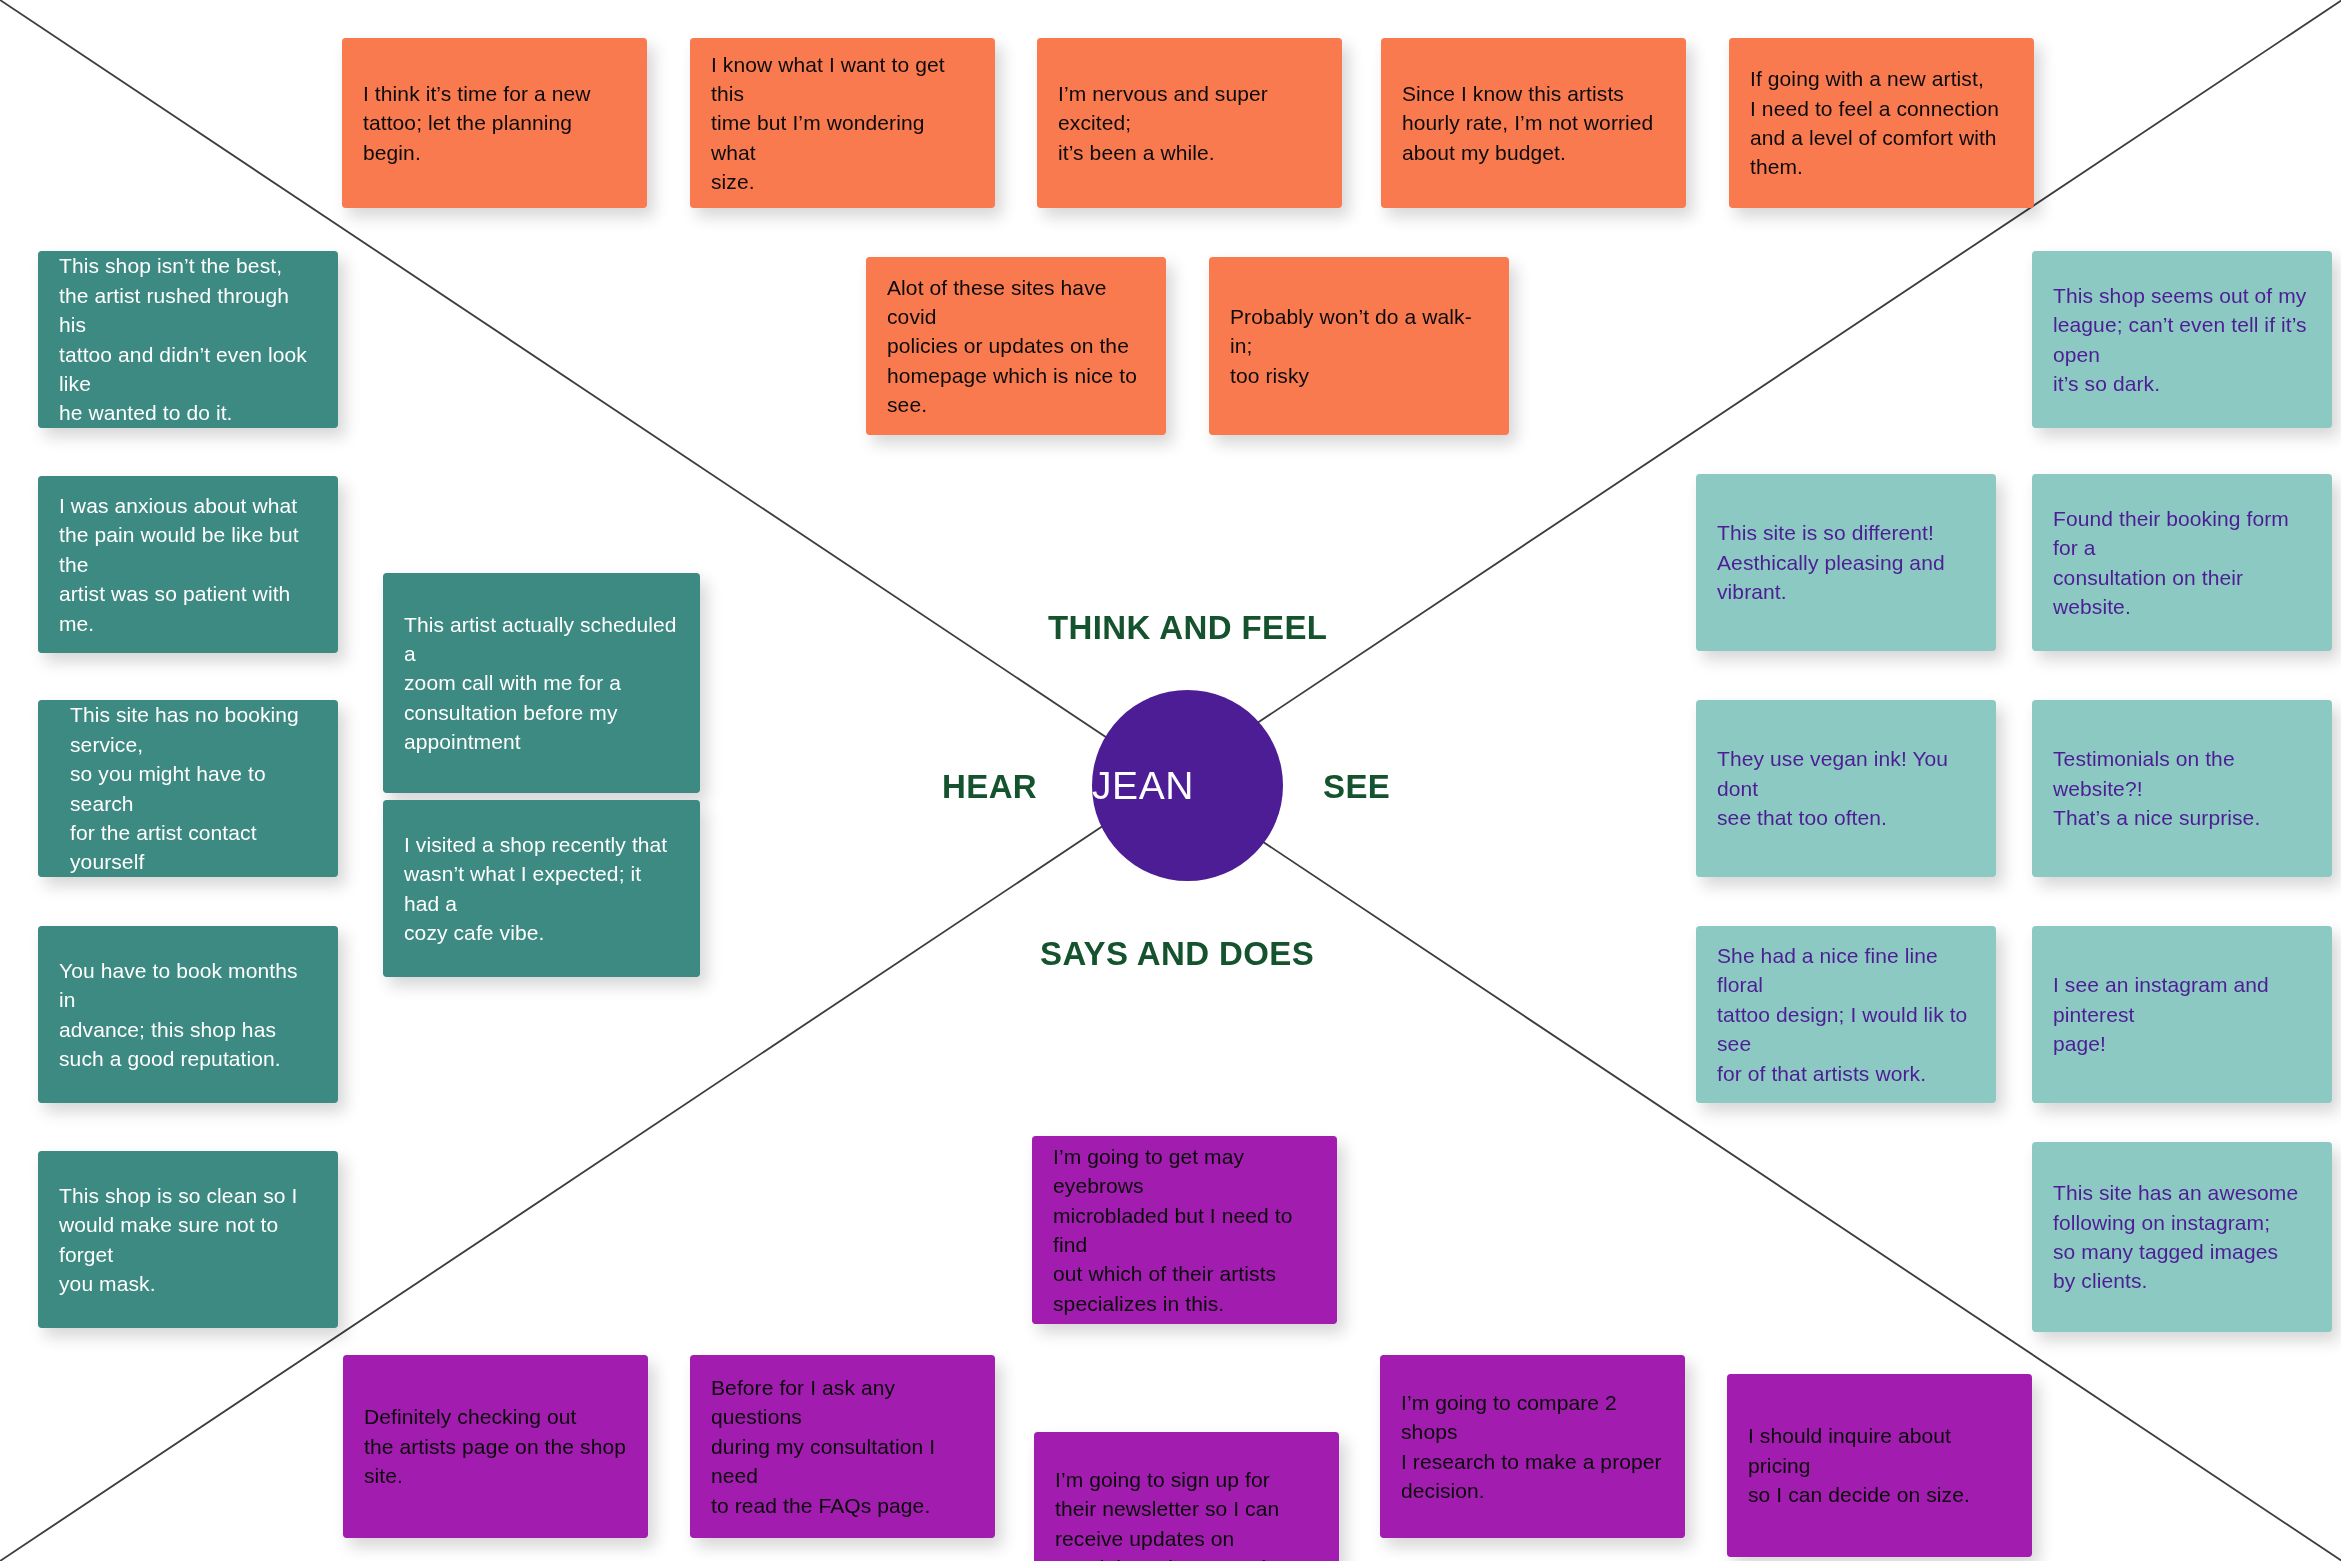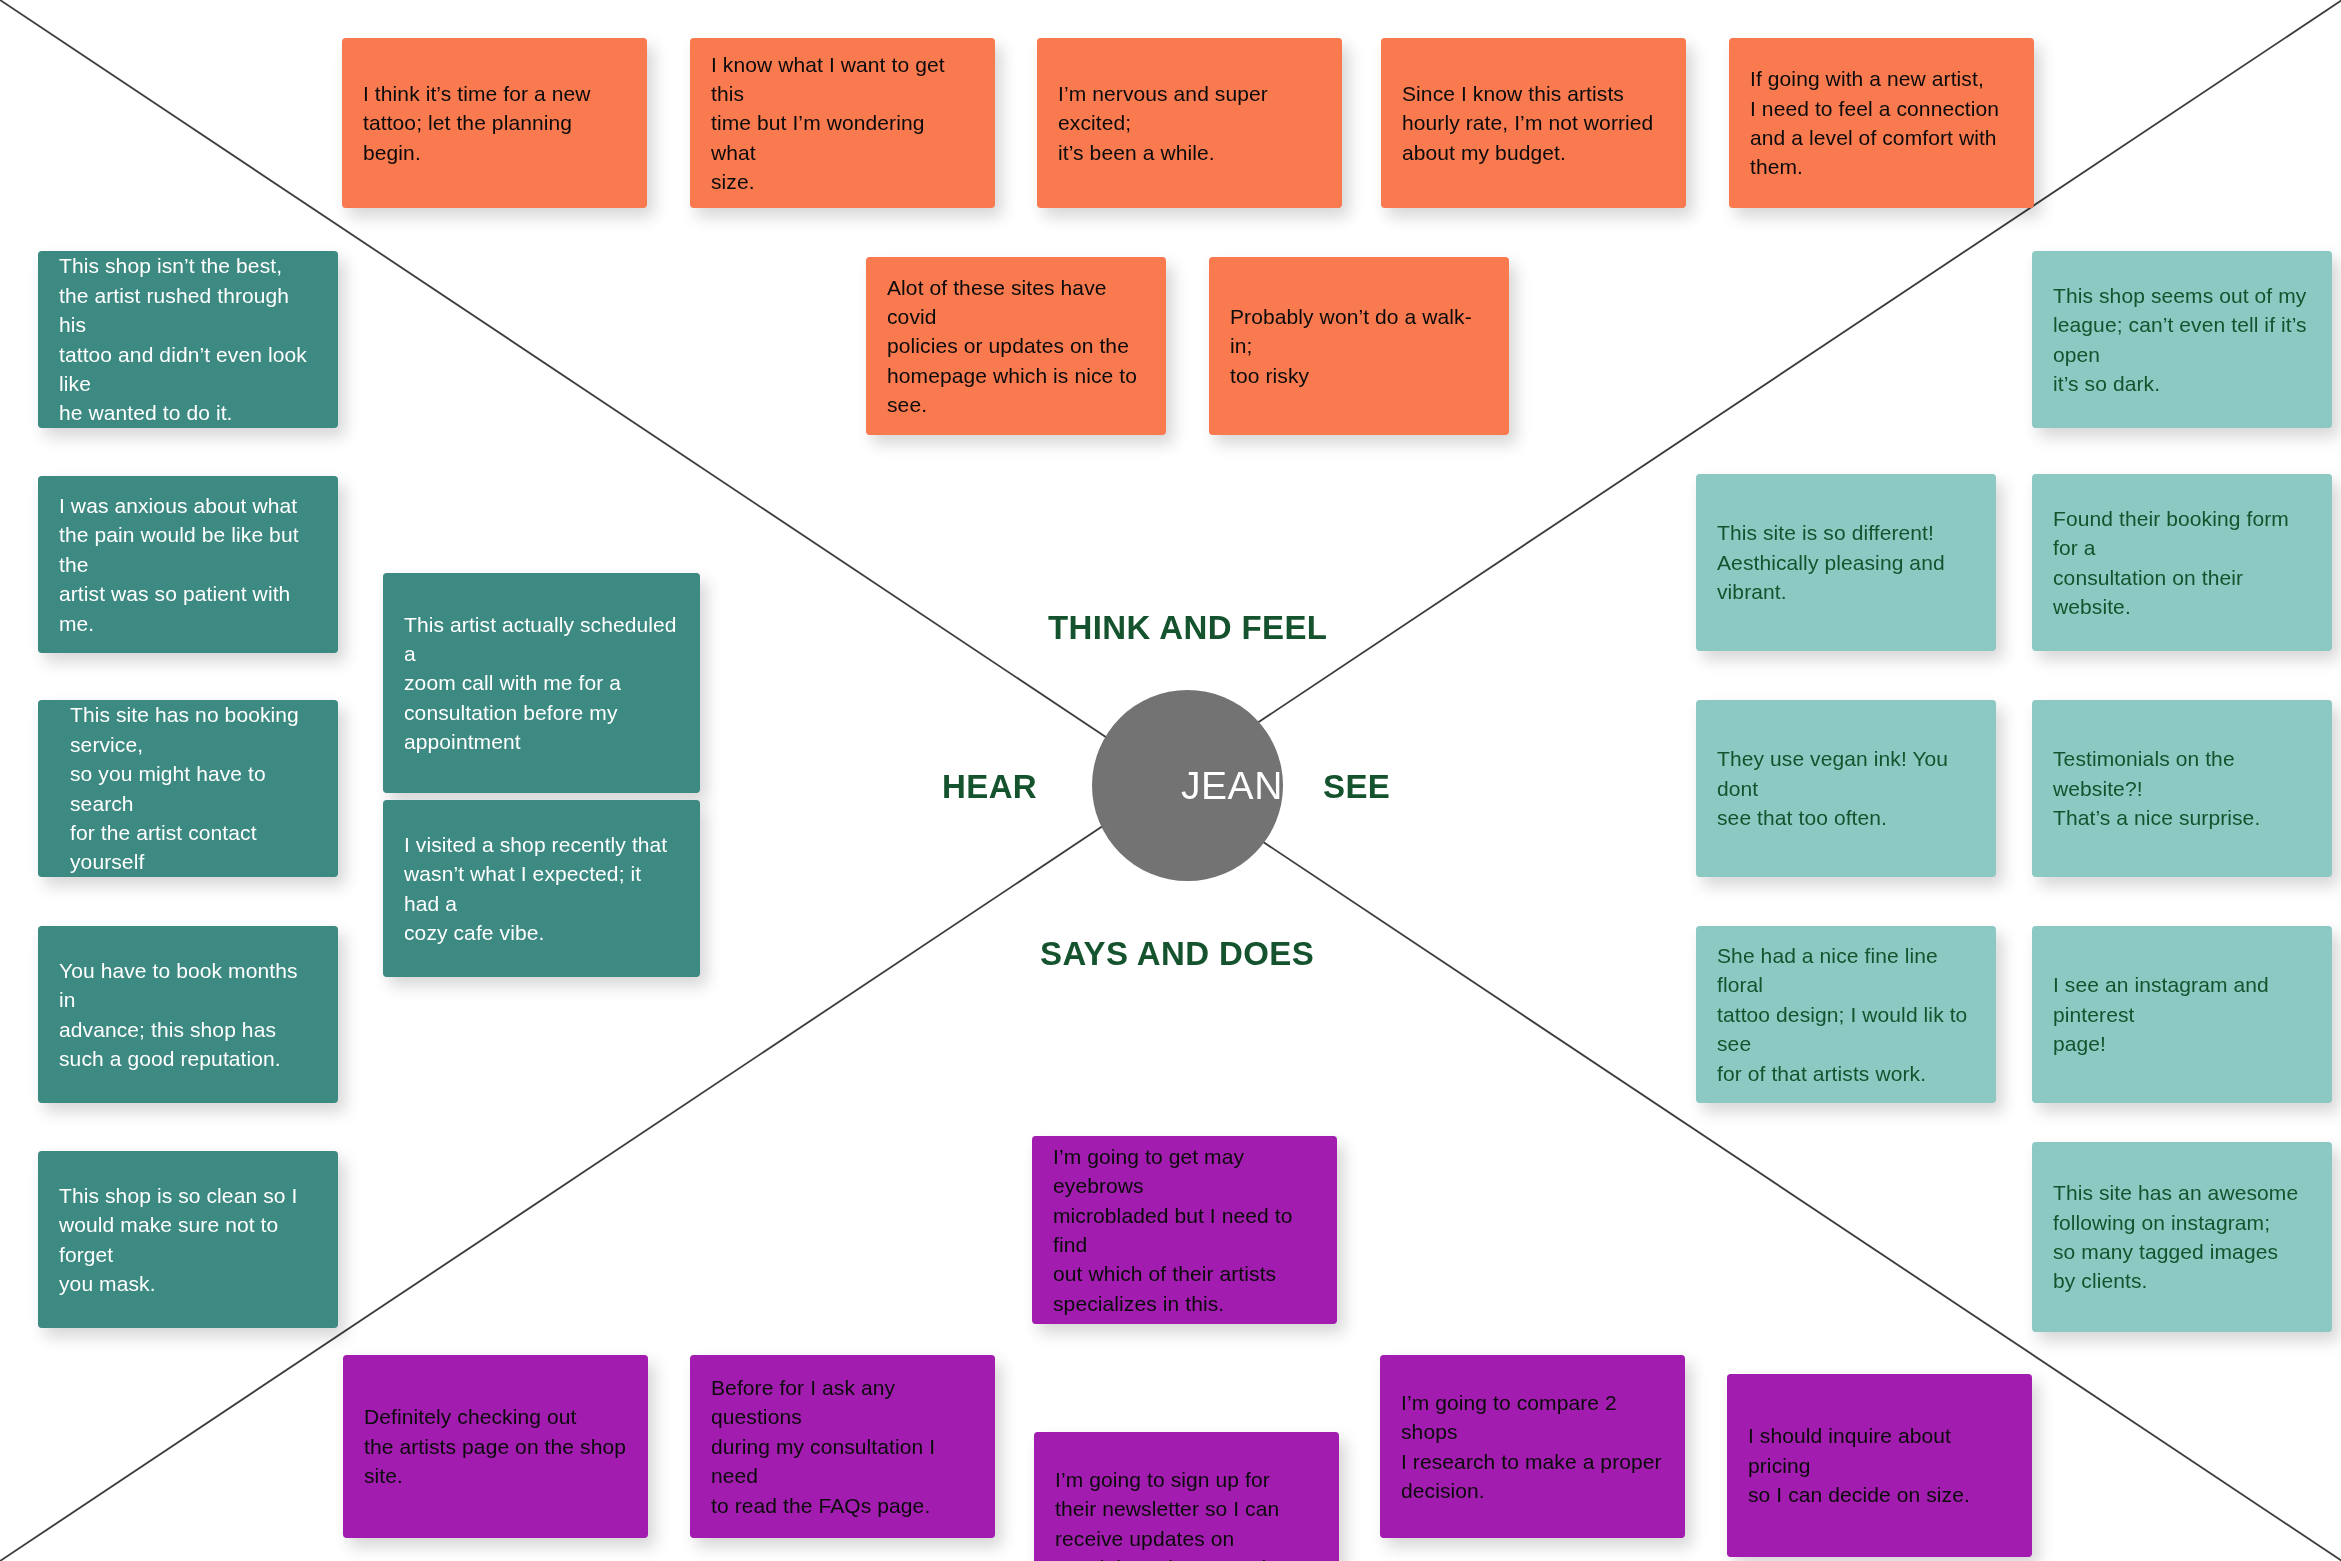--- a/index.html
+++ b/index.html
@@ -37,31 +37,31 @@
     line-height: 1.40;
     letter-spacing: 0.1px;
     white-space: pre-line;
     font-weight: 400;
   }
   .note.orange { background: #FA7A50; }
   .note.orange p { color: #0b0b0b; }
   .note.teal-dark { background: #3D8A82; }
   .note.teal-dark p { color: #ffffff; }
   .note.teal-light { background: #8CC9C2; }
-  .note.teal-light p { color: #14532d; }
+  .note.teal-light p { color: #4c1d95; }
   .note.cream { background: #a21caf; }
   .note.cream p { color: #0b0b0b; }
 
   .center-circle {
     position: absolute;
     border-radius: 50%;
-    background: #737373;
+    background: #4c1d95;
     display: flex;
     align-items: center;
-    justify-content: flex-end;
+    justify-content: flex-start;
   }
   .center-circle span {
     color: #ffffff;
     font-size: 39px;
     font-weight: 400;
     letter-spacing: 0.6px;
   }
   .quad-label {
     position: absolute;
     color: #14532d;

